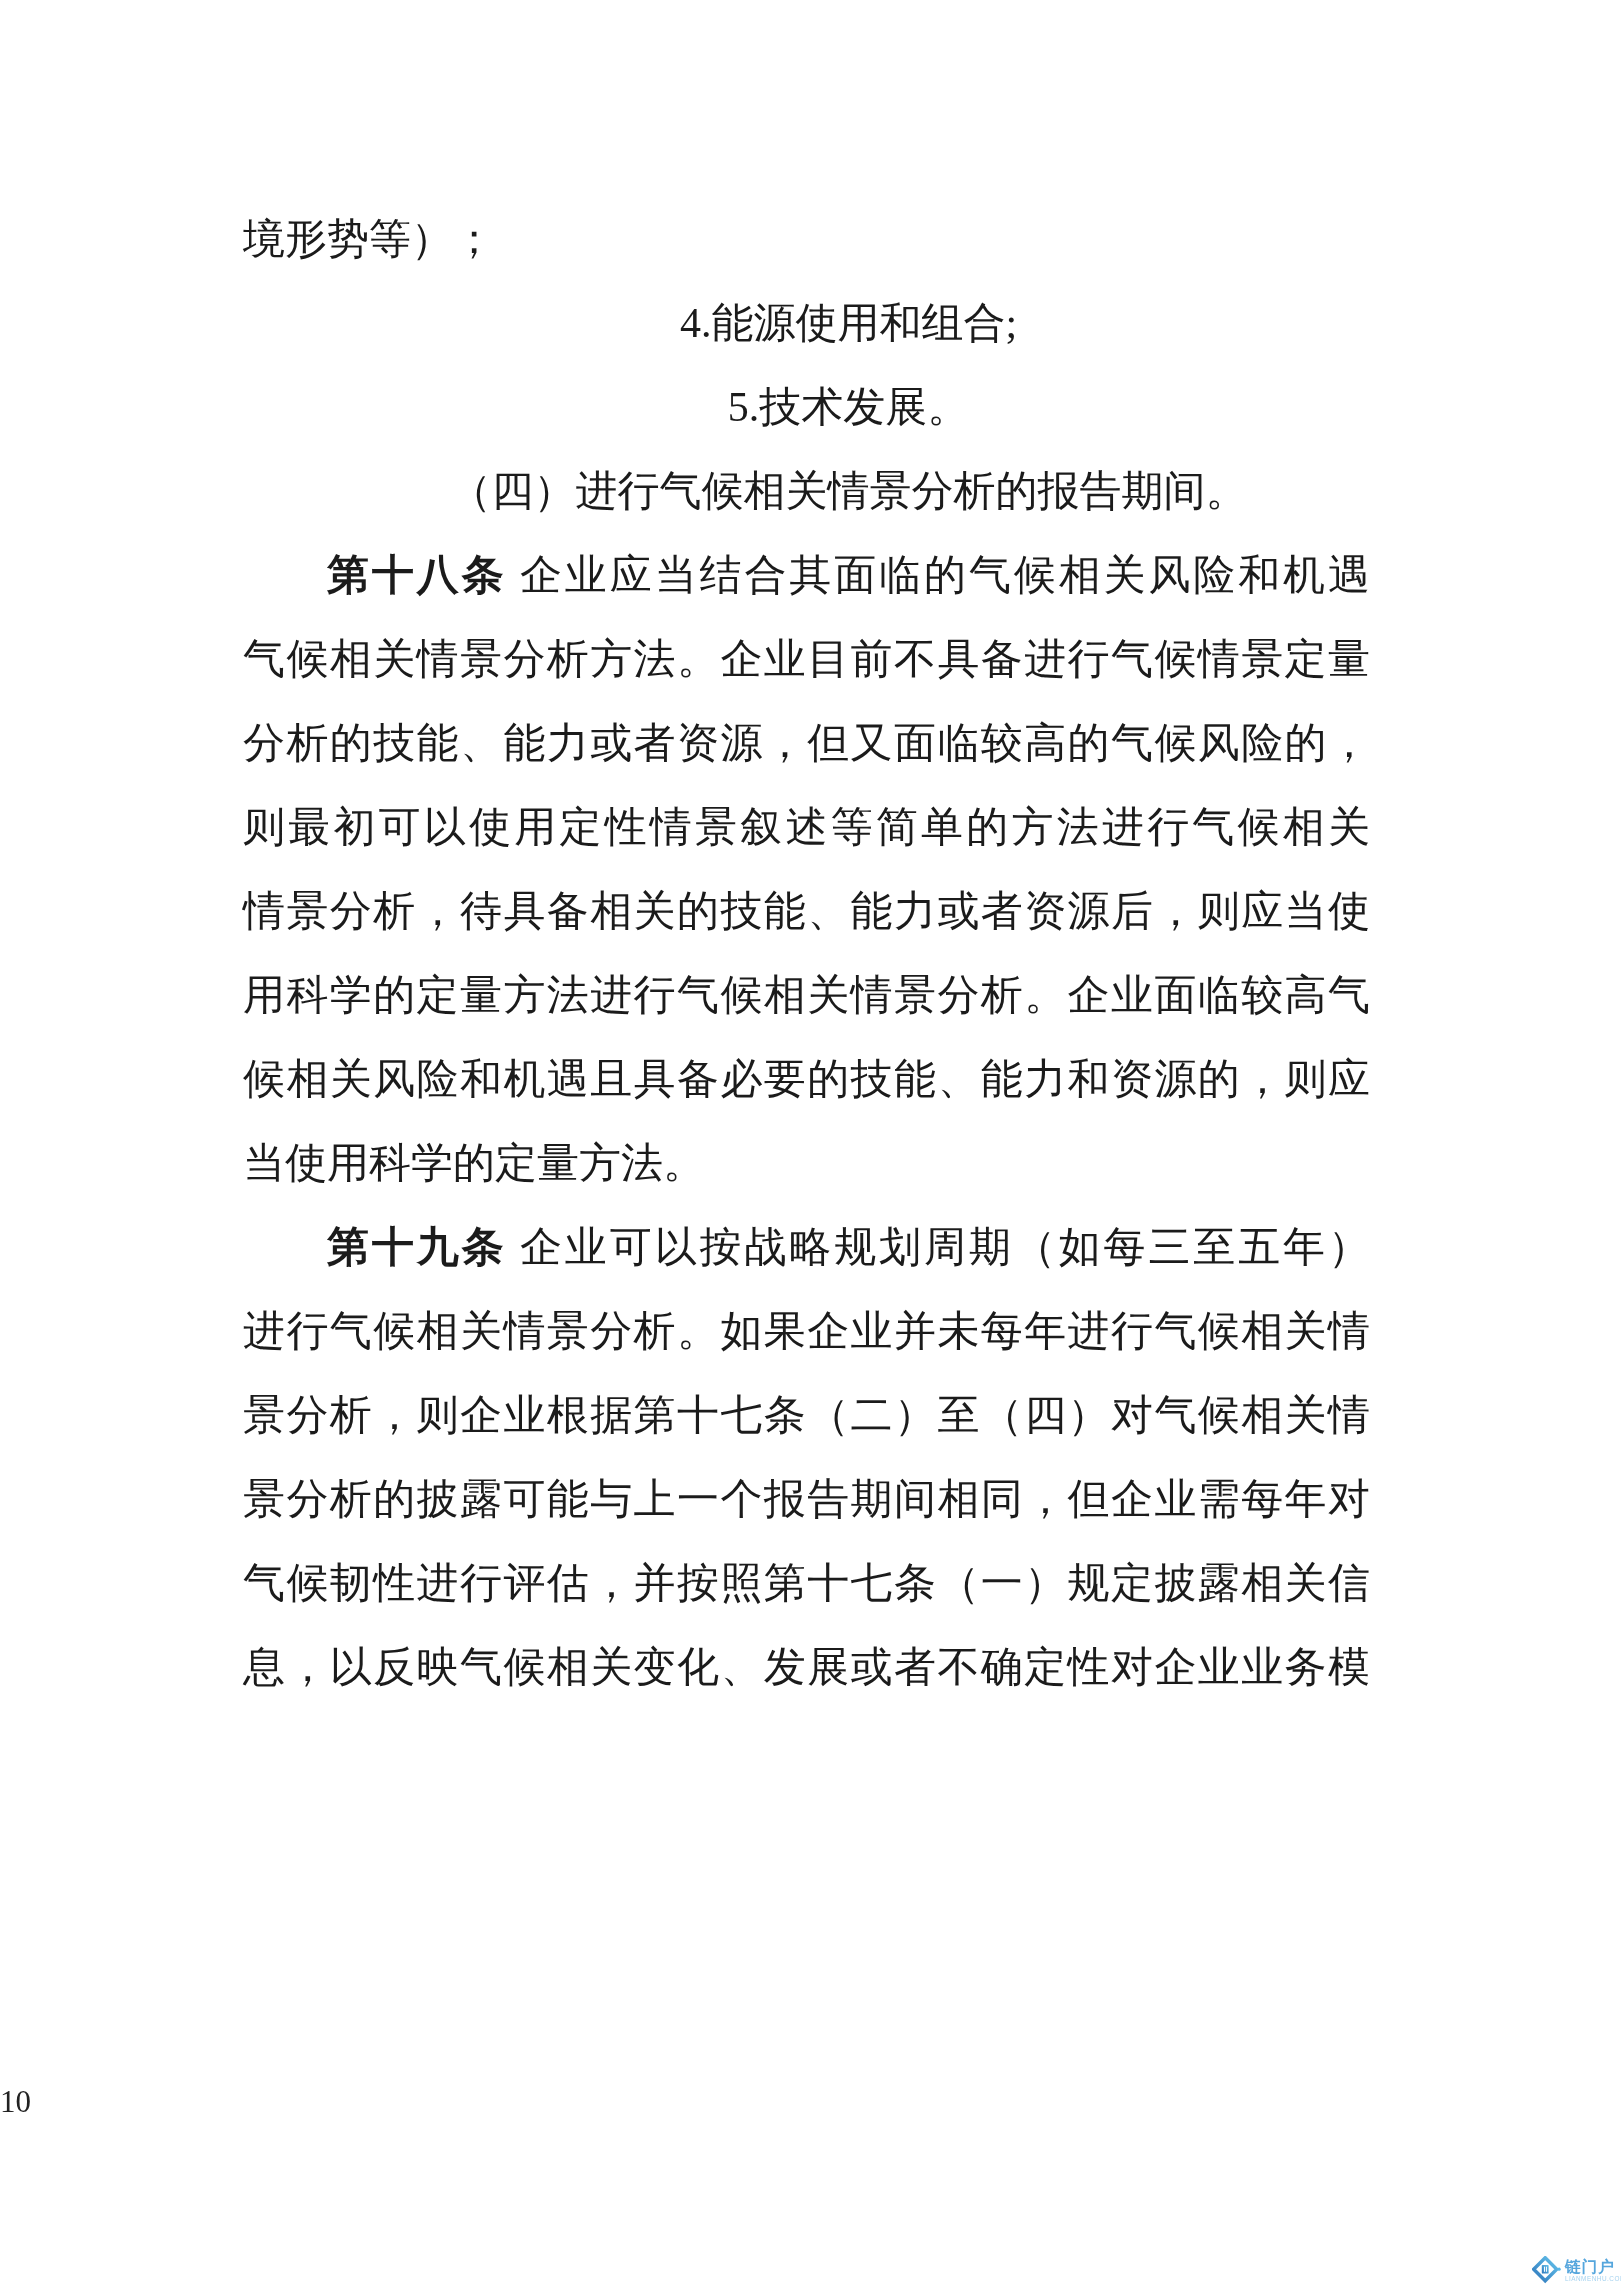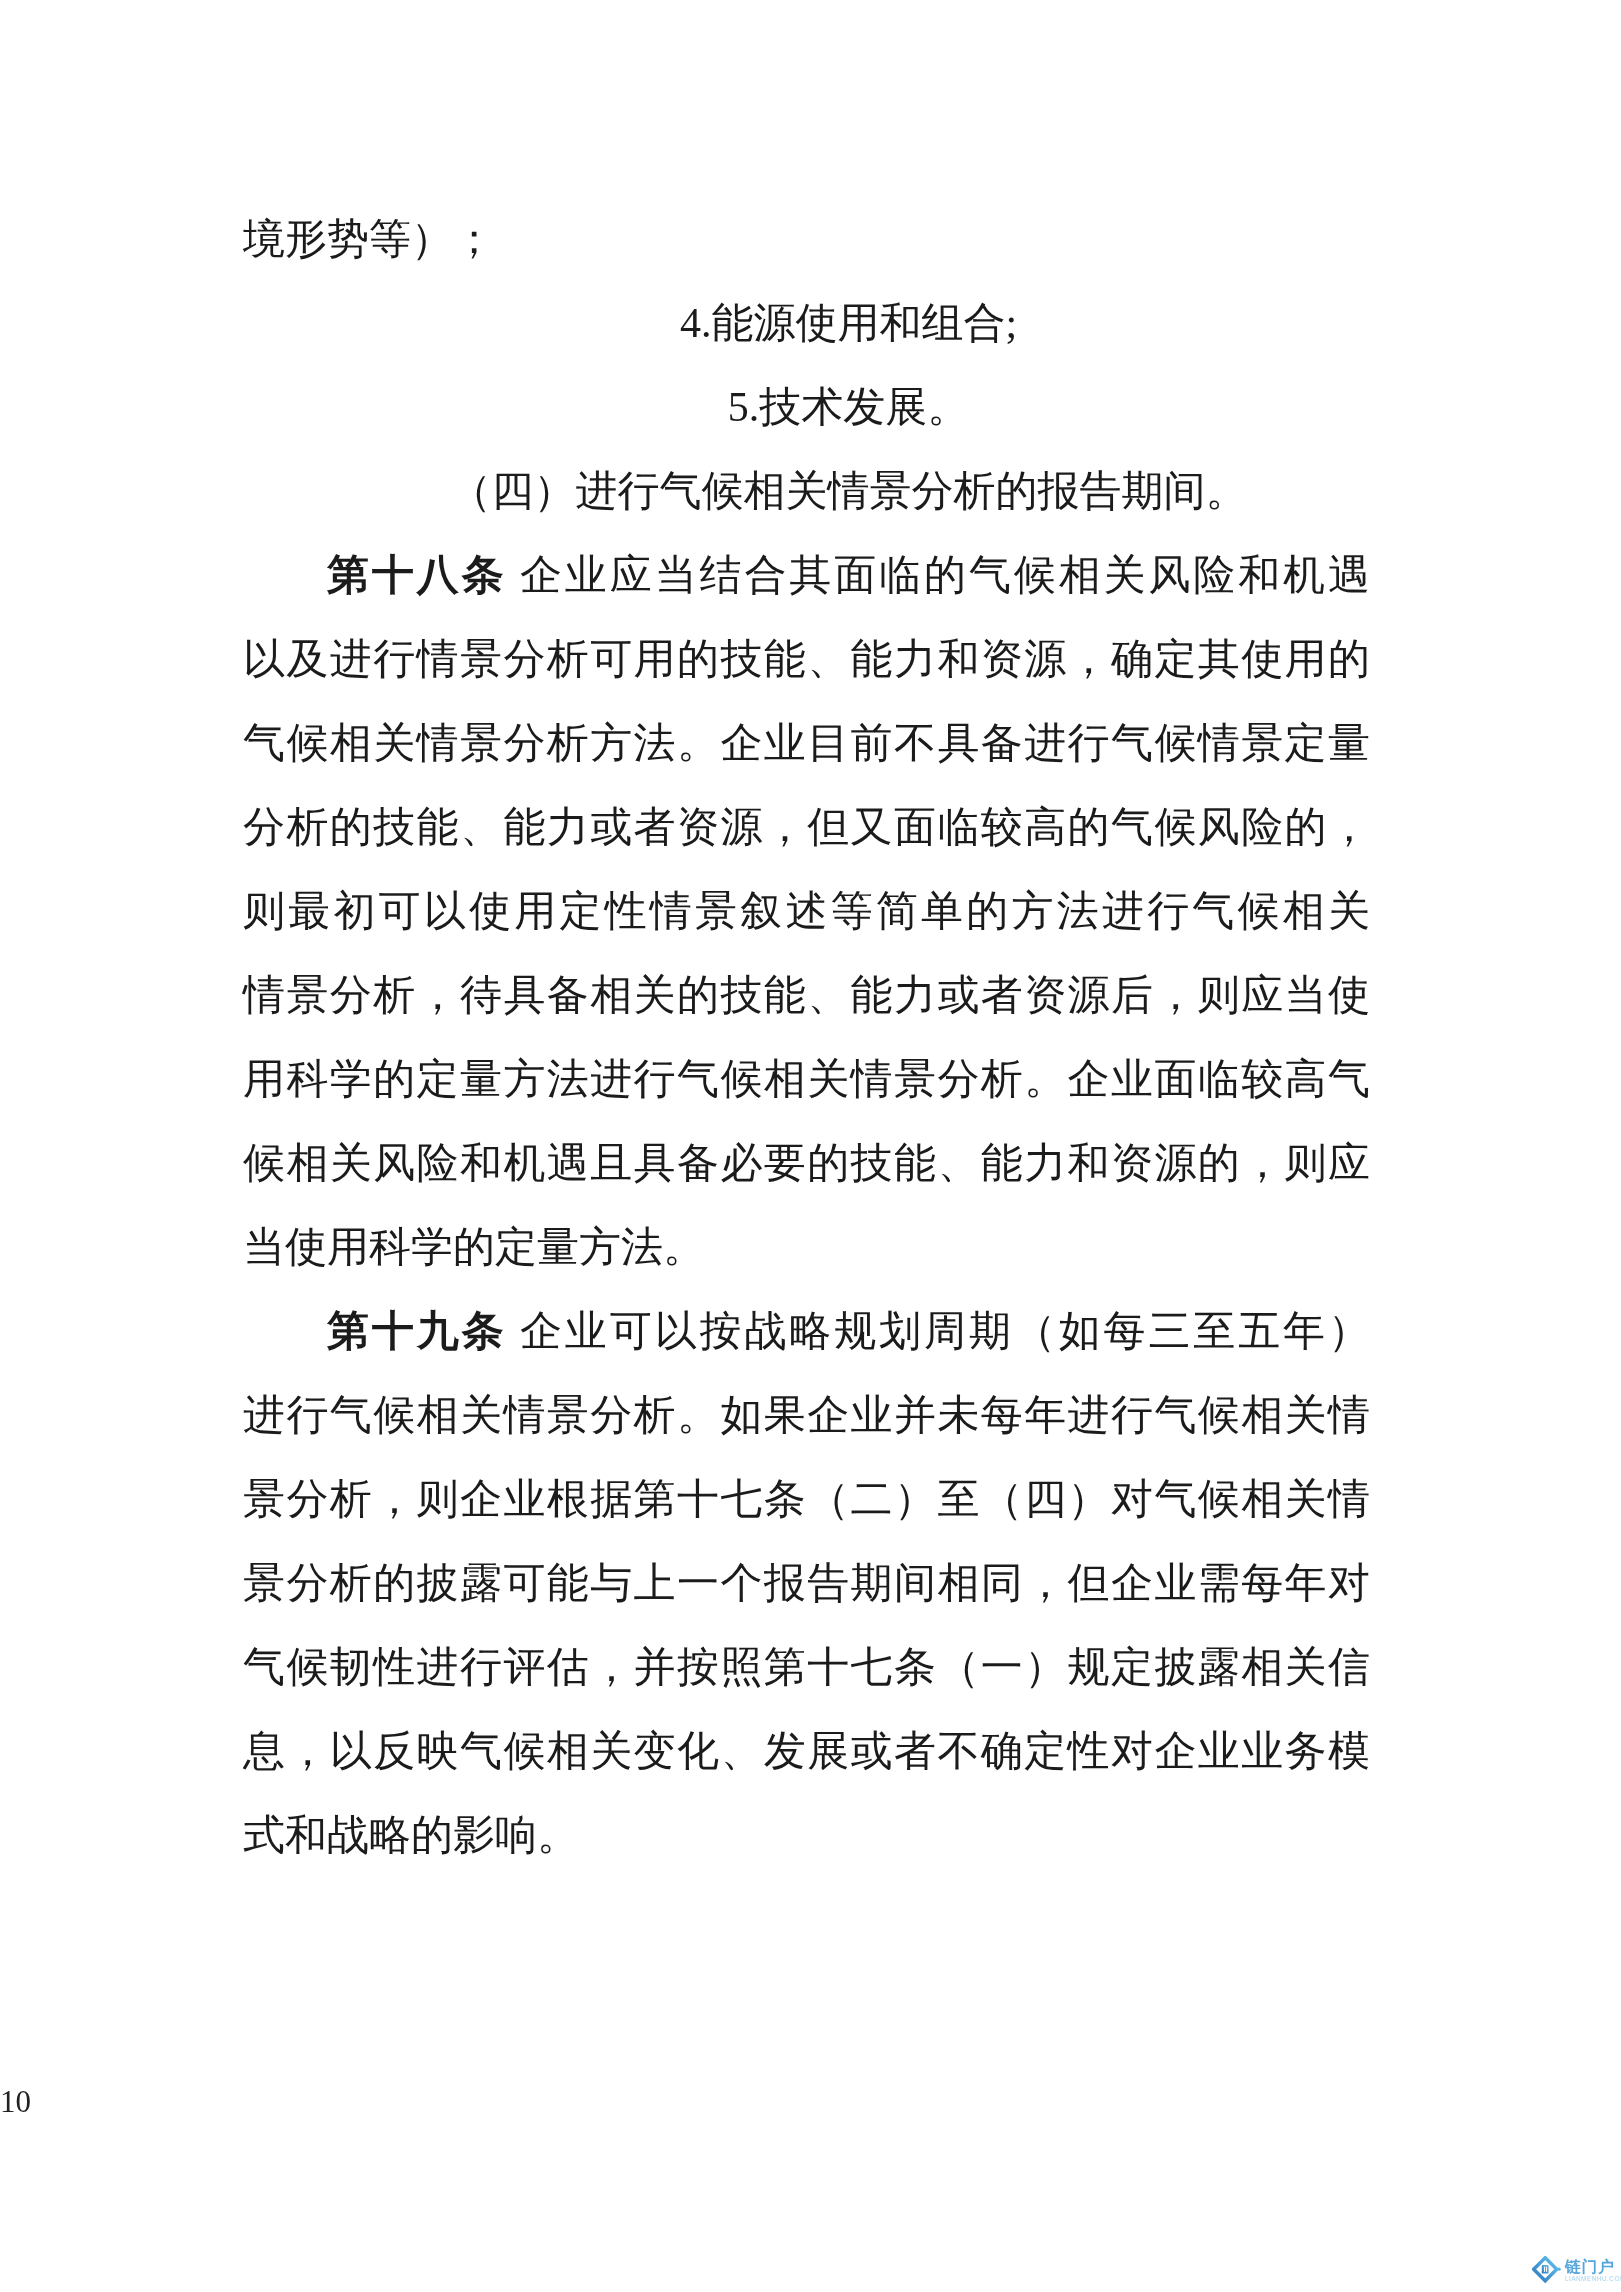--- a/index.html
+++ b/index.html
@@ -73,35 +73,33 @@
 <body>
 
 <div class="page">
 
   <div class="text-block">
       <div class="line">境形势等）；</div>
       <div class="line indent">4.能源使用和组合;</div>
       <div class="line indent">5.技术发展。</div>
       <div class="line indent">（四）进行气候相关情景分析的报告期间。</div>
       <div class="line indent justify"><span class="bold">第十八条</span> 企业应当结合其面临的气候相关风险和机遇</div>
-      <div class="line justify">以及进行情景分析可用的技能、能力和资源，确定其使用的</div>
       <div class="line justify">气候相关情景分析方法。企业目前不具备进行气候情景定量</div>
       <div class="line justify">分析的技能、能力或者资源，但又面临较高的气候风险的，</div>
       <div class="line justify">则最初可以使用定性情景叙述等简单的方法进行气候相关</div>
       <div class="line justify">情景分析，待具备相关的技能、能力或者资源后，则应当使</div>
       <div class="line justify">用科学的定量方法进行气候相关情景分析。企业面临较高气</div>
       <div class="line justify">候相关风险和机遇且具备必要的技能、能力和资源的，则应</div>
       <div class="line">当使用科学的定量方法。</div>
       <div class="line indent justify"><span class="bold">第十九条</span> 企业可以按战略规划周期（如每三至五年）</div>
       <div class="line justify">进行气候相关情景分析。如果企业并未每年进行气候相关情</div>
       <div class="line justify">景分析，则企业根据第十七条（二）至（四）对气候相关情</div>
       <div class="line justify">景分析的披露可能与上一个报告期间相同，但企业需每年对</div>
       <div class="line justify">气候韧性进行评估，并按照第十七条（一）规定披露相关信</div>
       <div class="line justify">息，以反映气候相关变化、发展或者不确定性对企业业务模</div>
-      <div class="line">式和战略的影响。</div>
     </div>
 
   <div class="page-number">10</div>
 
   <div class="watermark">
     <svg class="logo-icon" viewBox="0 0 34 34" xmlns="http://www.w3.org/2000/svg">
       <defs>
         <linearGradient id="wm-grad" x1="0" y1="1" x2="1" y2="0">
           <stop offset="0" stop-color="#2e77bc"></stop>
           <stop offset="1" stop-color="#66c4ec"></stop>

